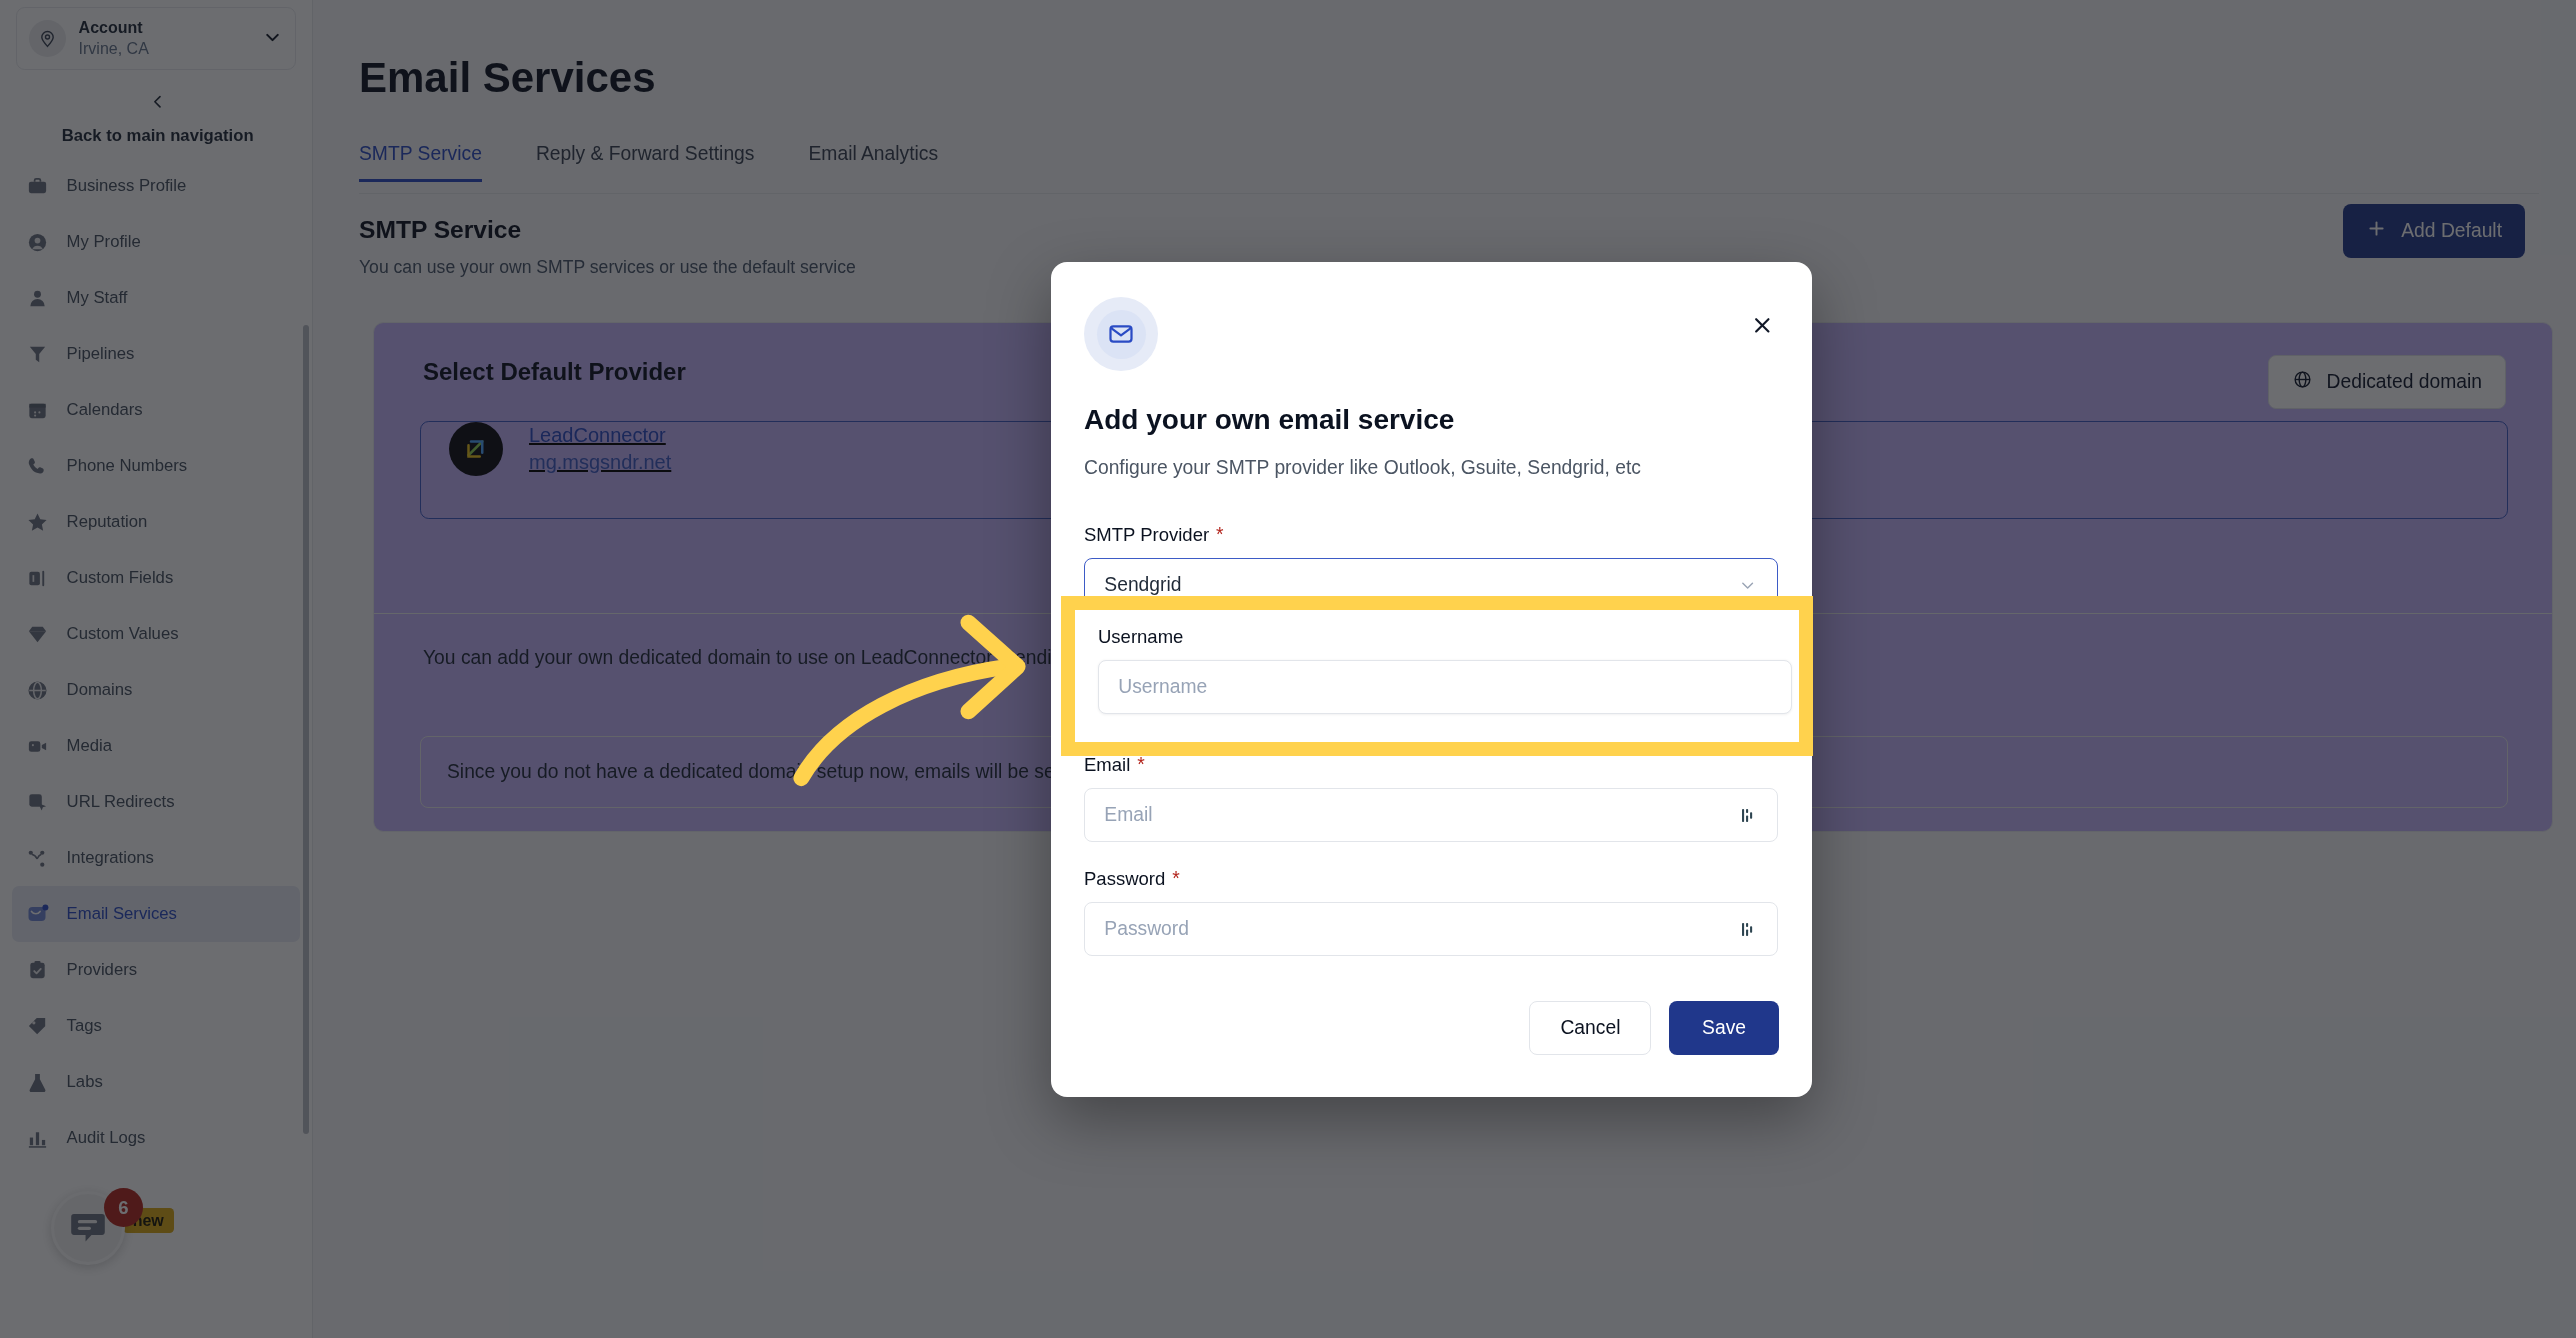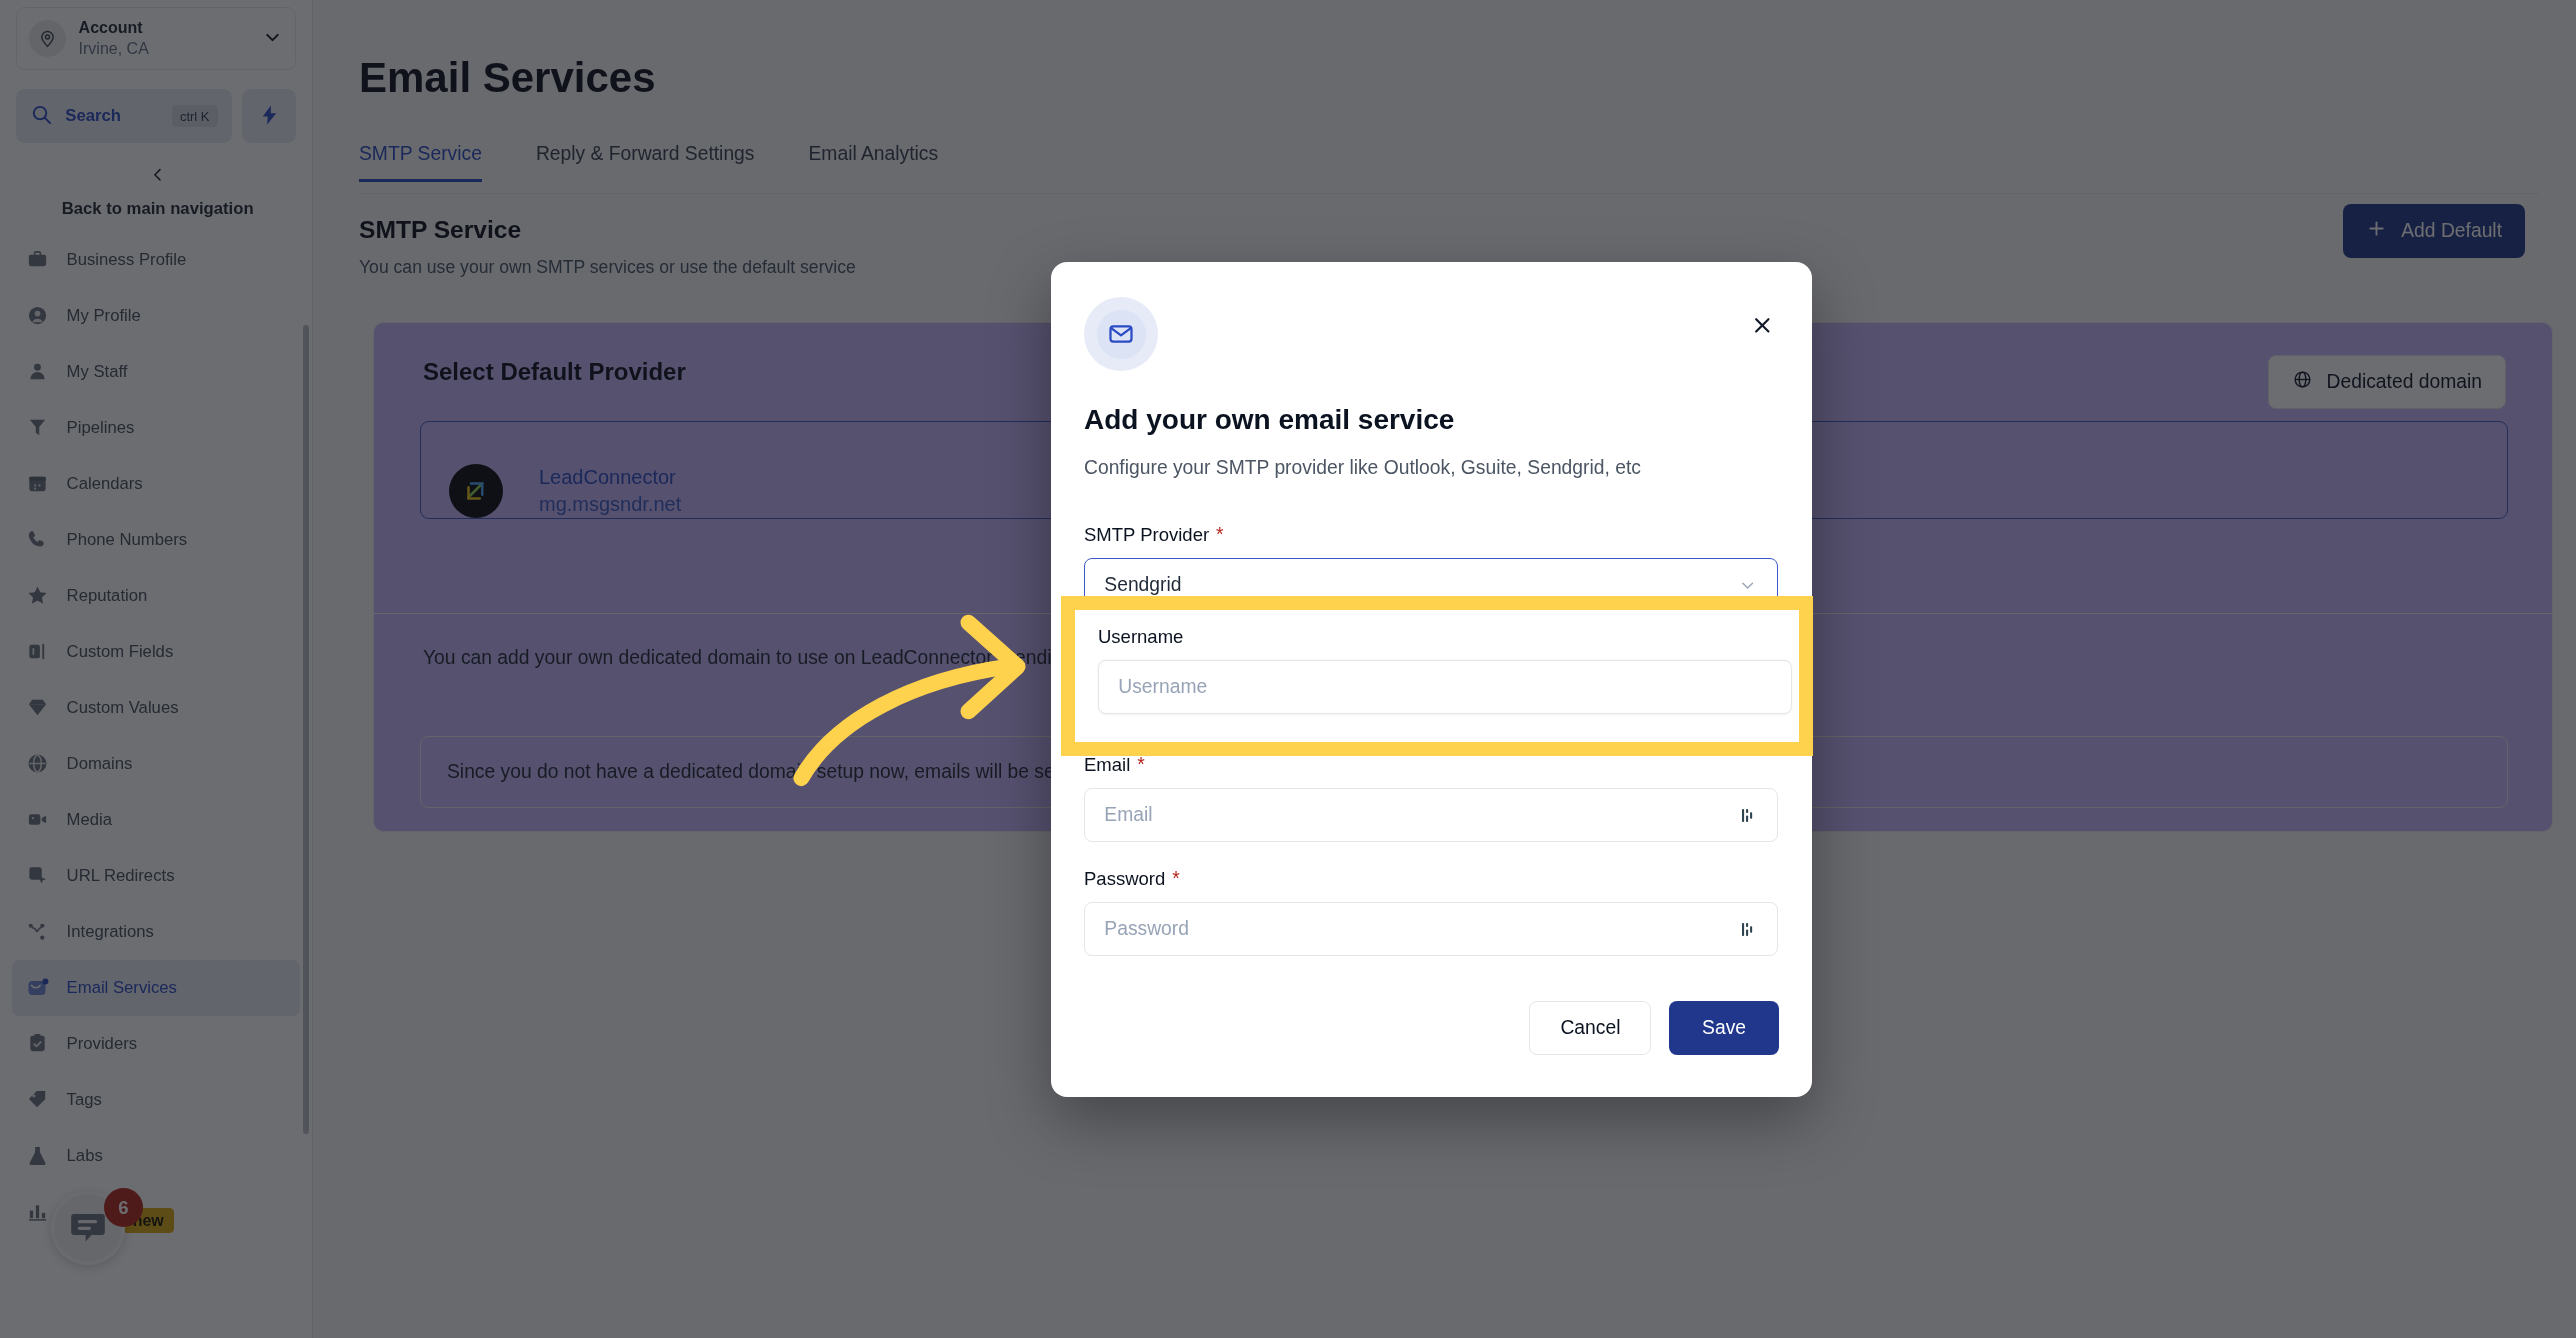--- a/index.html
+++ b/index.html
@@ -134,21 +134,21 @@
   .ded-domain-btn {
     position: absolute; right: 46px; top: 32px;
     height: 54px; border: 0.9px solid #dfe3e8; border-radius: 8px;
     background: #fff; padding: 0 23px; display: flex; align-items: center; gap: 14px;
     font-size: 19.3px; color: #0f172a; font-family: "Liberation Sans", sans-serif;
   }
   .provider-card {
     position: absolute; left: 46px; top: 98px;
     width: 2088px; height: 98px;
     border: 0.9px solid #3d5bc6; border-radius: 8.8px;
-    display: flex; align-items: flex-end; padding: 0 28px; gap: 36px;
+    display: flex; align-items: flex-start; padding: 0 28px; gap: 26px; text-decoration: underline;
   }
   .provider-logo {
     width: 54px; height: 54px; border-radius: 50%;
     background: #0b0b12; display:flex; align-items:center; justify-content:center; flex:none;
   }
   .provider-name { font-size: 20px; color: #2a4bc4; font-weight: 400; line-height: 1.35; }
   .provider-domain { font-size: 20px; color: #3d5bc6; line-height: 1.35; }
 
   .panel-rule { position: absolute; left: 0; right: 0; top: 290px; height: 0.9px; background: #eceef1; }
   .panel-body-text {
@@ -269,39 +269,20 @@
         <div class="acct-name">Account</div>
         <div class="acct-loc">Irvine, CA</div>
       </div>
       <div class="acct-chev">
         <svg width="21" height="21" viewBox="0 0 24 24" fill="none" stroke="#111827" stroke-width="2.4" stroke-linecap="round" stroke-linejoin="round">
             <polyline points="6 9 12 15 18 9"></polyline>
           </svg>
       </div>
     </div>
 
-    <div class="search-row">
-      <div class="search-box">
-        <span>
-          <svg width="23" height="23" viewBox="0 0 24 24" fill="none" stroke="#2a4bc4" stroke-width="2">
-              <circle cx="10.5" cy="10.5" r="6.5"></circle>
-              <line x1="15.5" y1="15.5" x2="21" y2="21" stroke-linecap="round"></line>
-            </svg>
-        </span>
-        <span class="search-label">Search</span>
-        <span class="kbd">ctrl K</span>
-      </div>
-      <div class="bolt-box">
-        <span>
-          <svg width="23" height="26" viewBox="0 0 24 24" fill="#2a4bc4">
-              <path d="M13.5 2 5 13.5h5.2L9.5 22 19 10.2h-5.6z"></path>
-            </svg>
-        </span>
-      </div>
-    </div>
 
     <div class="back-nav">
       <span>
         <svg width="17.6" height="17.6" viewBox="0 0 24 24" fill="none" stroke="#1f2937" stroke-width="2.2" stroke-linecap="round" stroke-linejoin="round">
             <polyline points="15 5 8 12 15 19"></polyline>
           </svg>
       </span>
       <span>Back to main navigation</span>
     </div>
 

